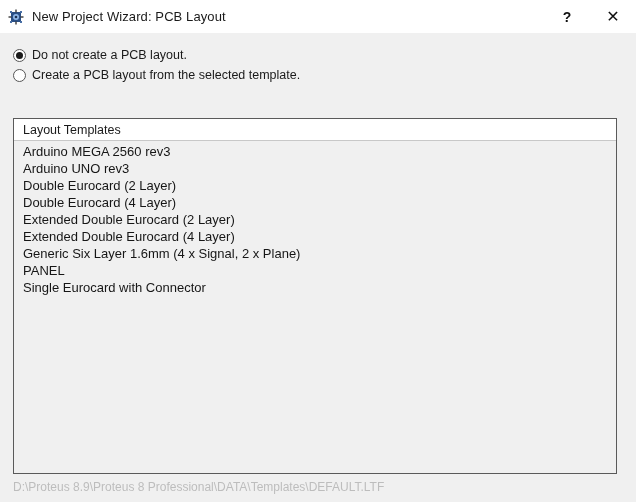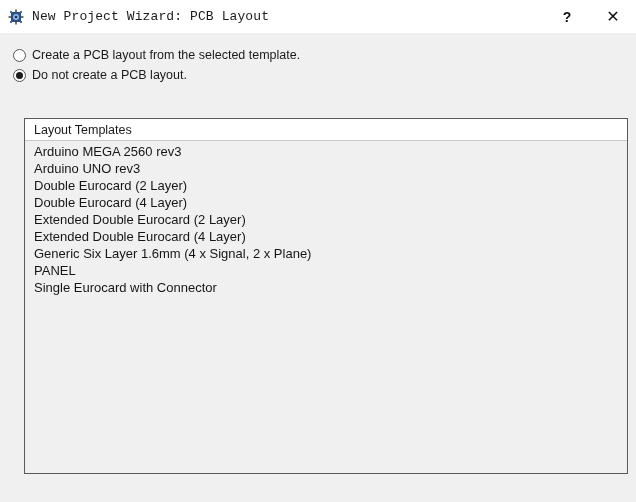--- a/index.html
+++ b/index.html
@@ -32,21 +32,20 @@
     margin-left: 8px;
     margin-right: 8px;
     flex: 0 0 auto;
     display: block;
   }
   .title-text {
     font-size: 13px;
     color: #1a1a1a;
     letter-spacing: 0.1px;
     white-space: nowrap;
-    font-family: Liberation Mono, monospace;
   }
   .win-controls {
     position: absolute;
     right: 0;
     top: 0;
     height: 33px;
     display: flex;
     align-items: center;
   }
   .win-btn {
@@ -110,21 +109,21 @@
   }
   .radio-label {
     font-size: 12.5px;
     color: #1a1a1a;
     white-space: nowrap;
   }
 
   
   .listbox {
     position: absolute;
-    left: 24px;
+    left: 13px;
     top: 85px;
     width: 604px;
     height: 356px;
     border: 1px solid #5a5a5a;
     background: #f0f0f0;
     box-sizing: border-box;
     overflow: hidden;
   }
   .list-header {
     height: 22px;
@@ -193,44 +192,45 @@
   <div class="win-controls">
     <button class="win-btn help-q">?</button>
     <button class="win-btn close-x">✕</button>
   </div>
 </div>
 
 <div class="dialog-body">
 
   <div class="radio-group">
     <div class="radio-row">
+      <span class="radio-mark checked"></span>
+      <span class="radio-label">Do not create a PCB layout.</span>
+    </div>
+    <div class="radio-row">
       <span class="radio-mark"></span>
       <span class="radio-label">Create a PCB layout from the selected template.</span>
-    </div>
-    <div class="radio-row">
-      <span class="radio-mark checked"></span>
-      <span class="radio-label">Do not create a PCB layout.</span>
     </div>
   </div>
 
   <div class="listbox">
     <div class="list-header">
       <span class="list-header-label">Layout Templates</span>
     </div>
     <div class="list-body">
       <div class="list-item">Arduino MEGA 2560 rev3</div>
       <div class="list-item">Arduino UNO rev3</div>
       <div class="list-item">Double Eurocard (2 Layer)</div>
       <div class="list-item">Double Eurocard (4 Layer)</div>
       <div class="list-item">Extended Double Eurocard (2 Layer)</div>
       <div class="list-item">Extended Double Eurocard (4 Layer)</div>
       <div class="list-item">Generic Six Layer 1.6mm (4 x Signal, 2 x Plane)</div>
       <div class="list-item">PANEL</div>
       <div class="list-item">Single Eurocard with Connector</div>
     </div>
   </div>
 
+  <div class="path-text">D:\Proteus 8.9\Proteus 8 Professional\DATA\Templates\DEFAULT.LTF</div>
 
   <div class="watermark">
     
   </div>
 
 </div>
 
 </body></html>

